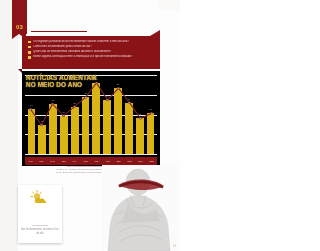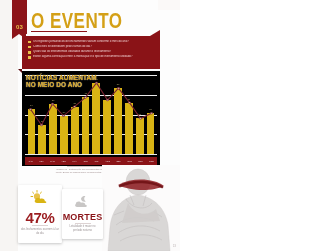--- a/index.html
+++ b/index.html
@@ -257,23 +257,20 @@
 
 <div id="page">
 
   <div class="left-band"></div>
   <div class="corner"></div>
 
   <div class="ribbon">
     <div class="ribbon-num">03</div>
   </div>
 
-  <div class="title-wrap">
-    <div class="title">O EVENTO</div>
-  </div>
   <div class="title-rule"></div>
 
   <div class="qpanel">
     <div class="qpanel-fold"></div>
     <div class="qpanel-tailL"></div>
     <ul class="qlist">
       <li class="qitem">
         <span class="qbullet"></span>
         <span class="qtext">Os registros jornalísticos de linchamentos variam conforme o mês do ano?</span>
       </li>
@@ -425,31 +422,19 @@
         <g stroke="#d9b414" stroke-width="1" stroke-linecap="round">
           <line x1="7" y1="0.5" x2="7" y2="2.2"></line>
           <line x1="2.6" y1="2.2" x2="3.7" y2="3.3"></line>
           <line x1="11.4" y1="2.2" x2="10.3" y2="3.3"></line>
           <line x1="1" y1="6.5" x2="2.6" y2="6.5"></line>
         </g>
         <circle cx="7" cy="6.4" r="3.1" fill="#e8c24a"></circle>
         <path d="M8 13 C5 13 4 11.4 5.2 10 C5.4 7.6 9 6.8 10.4 8.8 C12.6 7.8 15.2 9.4 14.8 11.2 C16.6 11.2 17 13 15 13 Z" fill="#d9b414"></path>
       </svg>
     </div>
-    <div class="bigstat">47%</div>
     <div class="card-rule"></div>
     <div class="cardtext">dos linchamentos ocorrem à luz do dia</div>
   </div>
 
-  <div class="card card-b">
-    <div class="card-icon">
-      <svg width="19" height="13" viewBox="0 0 19 13">
-        <path d="M12.4 1 C10.6 2.6 10.8 5.4 12.8 6.4 C11.2 7.4 8.8 6.6 8.2 4.6 C7.6 2.6 9.6 0.6 12.4 1 Z" fill="#c8c6c5"></path>
-        <path d="M5 12 C2.2 12 1.4 10.2 2.8 8.9 C3 6.5 6.6 5.7 8 7.7 C10.2 6.7 12.8 8.3 12.4 10.1 C14.2 10.1 14.6 12 12.6 12 Z" fill="#c8c6c5"></path>
-      </svg>
-    </div>
-    <div class="bigword">MORTES</div>
-    <div class="card-rule"></div>
-    <div class="cardtext">Letalidade é maior no período noturno</div>
-  </div>
 
   <div class="pagenum">13</div>
 </div>
 
 </body></html>

